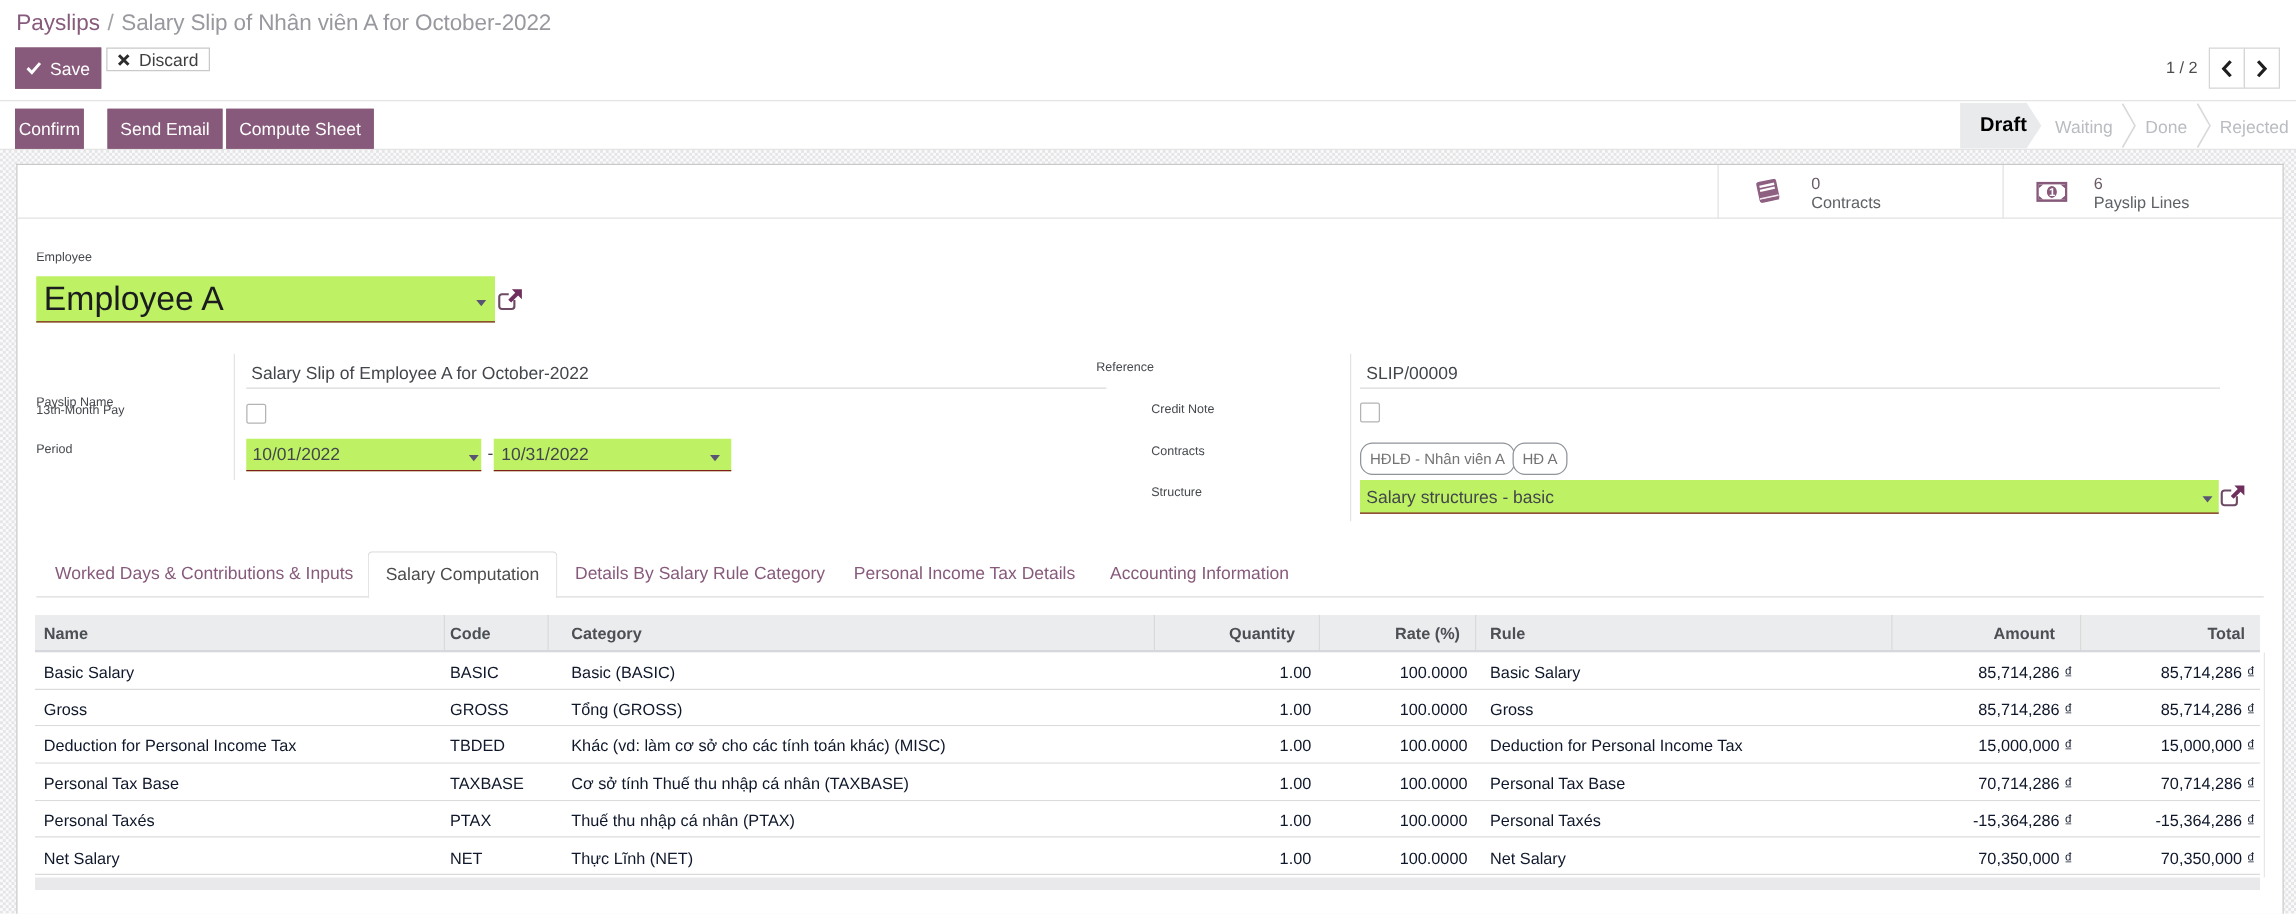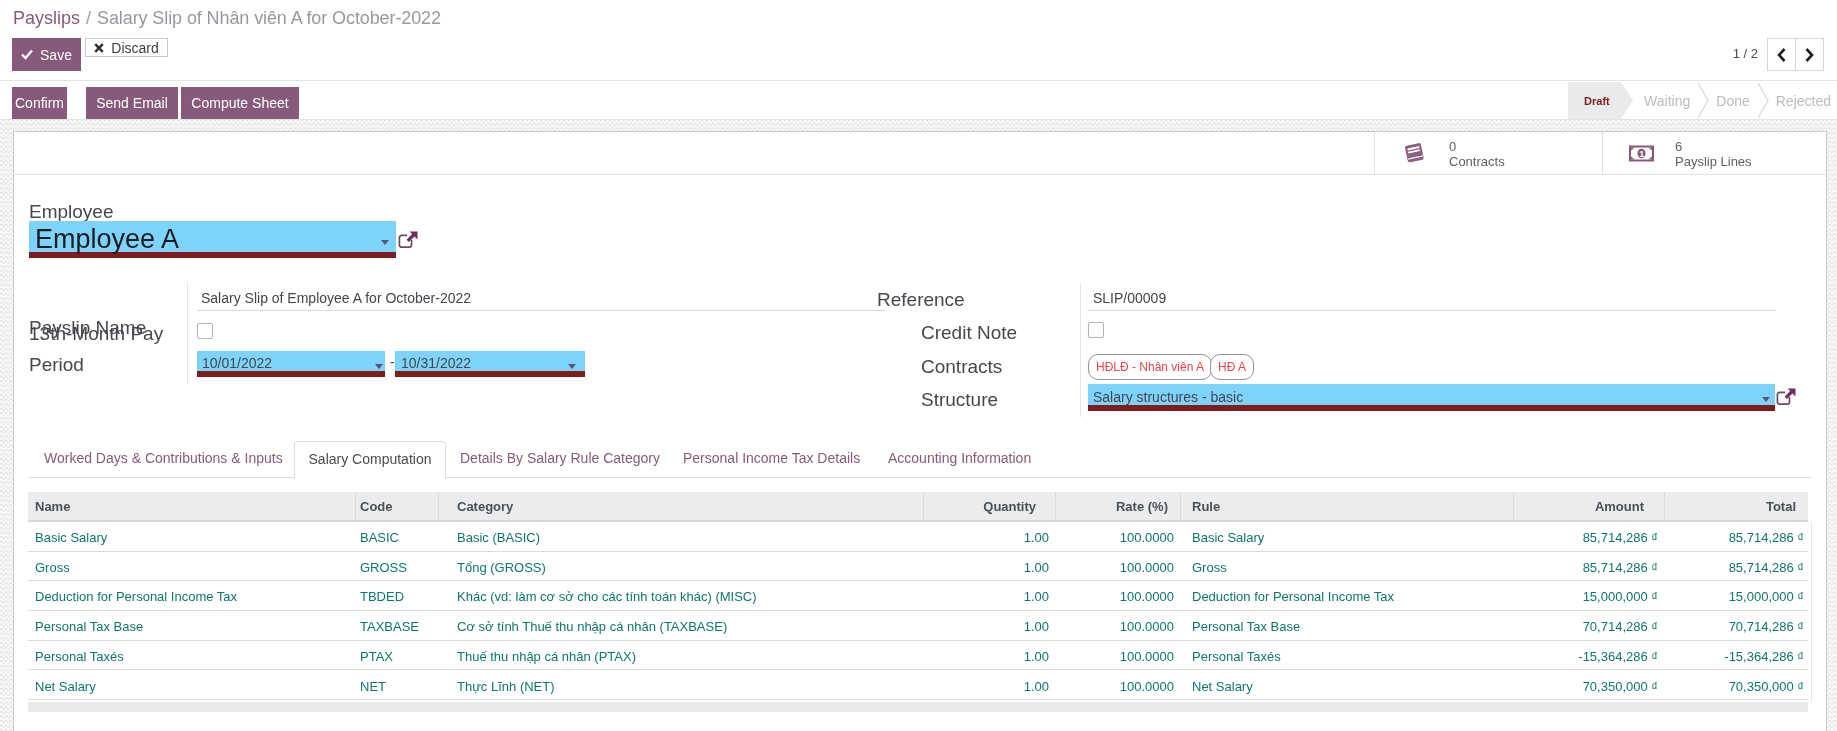--- a/index.html
+++ b/index.html
@@ -22,65 +22,65 @@
 #pgl { left:1767px; }
 #pgr { left:1795px; }
 
 
 #row2 { position:absolute; left:0; top:82px; width:1837px; height:38px; background:#fff; border-bottom:1px solid #e4e4e4; }
 #row2 .btn { top:5px; height:32px; }
 #confirm { left:12px; width:55px; }
 #sendemail { left:86px; width:92px; }
 #compute { left:181px; width:118px; }
 #statusbar { position:absolute; right:0; top:0; height:37px; display:flex; align-items:center; }
-#draftarrow { height:37px; width:65px; background:#e8eaec; display:flex; align-items:center; padding-left:16px; font-size:11px; font-weight:bold; color:#7f1d1d;
+#draftarrow { height:37px; width:65px; background:#e8eaec; display:flex; align-items:center; padding-left:16px; font-size:16px; font-weight:bold; color:#000000;
   clip-path:polygon(0 0, calc(100% - 12px) 0, 100% 50%, calc(100% - 12px) 100%, 0 100%); }
 .st { font-size:14px; color:#b9bcc1; }
 .stchev { margin:0 0; }
 
 
 #canvas { position:absolute; left:0; top:120px; width:1837px; height:611px;
   background-image:conic-gradient(#e5e5e8 25%, #fafafb 25% 50%, #e5e5e8 50% 75%, #fafafb 75%);
   background-size:4.6px 4.6px; }
 #sheet { position:absolute; left:13px; top:11px; width:1814px; height:601px; background:#fff; border:1px solid #c9c9c9; border-bottom:none; }
 
 
 #bbline { position:absolute; left:0; top:0; width:1812px; height:43px; border-bottom:1px solid #e2e2e2; }
 .statbtn { position:absolute; top:0; height:43px; border-left:1px solid #e2e2e2; display:flex; align-items:center; }
 #stat1 { left:1360px; width:228px; }
 #stat2 { left:1588px; width:224px; }
 .statnum { font-size:13px; color:#6b5a66; line-height:15px; }
 .statlbl { font-size:13px; color:#5e6165; line-height:15px; }
 
 
-.flabel { position:absolute; font-size:19px; color:#45484d; font-weight:normal; white-space:nowrap; }
+.flabel { position:absolute; font-size:10px; color:#45484d; font-weight:normal; white-space:nowrap; }
 .fval { position:absolute; font-size:14px; color:#43464b; white-space:nowrap; }
 .uline { position:absolute; height:1px; background:#d9d9d9; }
 .vsep { position:absolute; width:1px; background:#e4e4e4; }
-.lav { position:absolute; background:#7dd3fc; border-bottom:6px solid #7f1d1d; }
+.lav { position:absolute; background:#bef264; border-bottom:1px solid #7f1d1d; }
 .cbx { position:absolute; width:16px; height:16px; background:#fff; border:1px solid #b4b4b4; border-radius:2px; }
 .caret { position:absolute; width:0; height:0; border-left:4px solid transparent; border-right:4px solid transparent; border-top:5px solid #5a5374; }
-.pill { position:absolute; height:19px; border:1px solid #8f9499; border-radius:10px; background:#fff; font-size:12px; color:#ef4444; display:flex; align-items:center; padding:12px 7px; white-space:nowrap; }
+.pill { position:absolute; height:19px; border:1px solid #8f9499; border-radius:10px; background:#fff; font-size:12px; color:#737373; display:flex; align-items:center; padding:12px 7px; white-space:nowrap; }
 
 #emplbl { left:15px; top:69px; }
 #empinput { left:15px; top:89px; width:367px; height:37px; }
 #empinput .txt { position:absolute; left:6px; top:0; line-height:36px; font-size:27px; color:#1a1c1f; }
 
 
 #tabs { position:absolute; left:15px; top:309px; width:1782px; height:37px; border-bottom:1px solid #dcdcdc; }
 .tab { position:absolute; top:0; height:37px; display:flex; align-items:flex-start; padding-top:9px; font-size:14px; color:#875A7B; }
 #tabactive { left:265px; width:152px; justify-content:center; color:#4c4c4c; background:#fff; border:1px solid #dcdcdc; border-bottom:1px solid #fff; border-radius:4px 4px 0 0; height:38px; }
 
 
 #tbl { position:absolute; left:14px; top:360px; width:1780px; }
 #thead { position:absolute; left:0; top:0; width:1780px; height:30px; background:#ebecee; border-bottom:2px solid #d6d7dc; box-sizing:border-box; }
 .th { position:absolute; top:7px; font-size:13px; font-weight:bold; color:#4c4f54; white-space:nowrap; }
 .hsep { position:absolute; top:0; width:1px; height:28px; background:#dadada; }
 .trow { position:absolute; left:0; width:1780px; height:29.7px; box-sizing:border-box; border-bottom:1px solid #dbdbde; background:#fff; }
-.td { position:absolute; top:8px; font-size:13px; color:#0f766e; white-space:nowrap; }
+.td { position:absolute; top:8px; font-size:13px; color:#0f172a; white-space:nowrap; }
 .tr-r { text-align:right; }
 #tfoot { position:absolute; left:0; top:210px; width:1780px; height:10px; background:#e9e9eb; }
 </style>
 </head>
 <body>
 
 <div id="top">
   <div id="crumb"><span class="c1">Payslips</span><span class="sep">/</span><span style="letter-spacing:-0.1px;">Salary Slip of Nhân viên A for October-2022</span></div>
   <div id="save" class="btn btn-p"><svg width="12" height="11" viewBox="0 0 12 11">
         <path d="M1 5.5 L4.5 9 L11 1.5" stroke="#fff" stroke-width="2.4" fill="none"></path>

